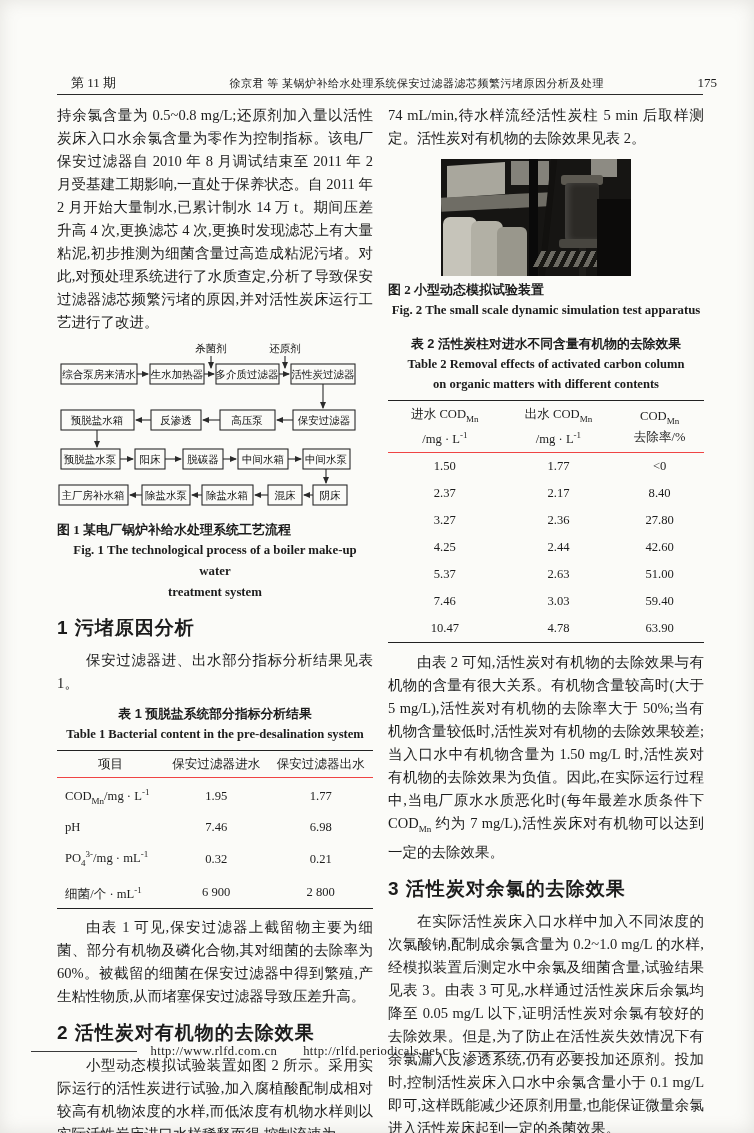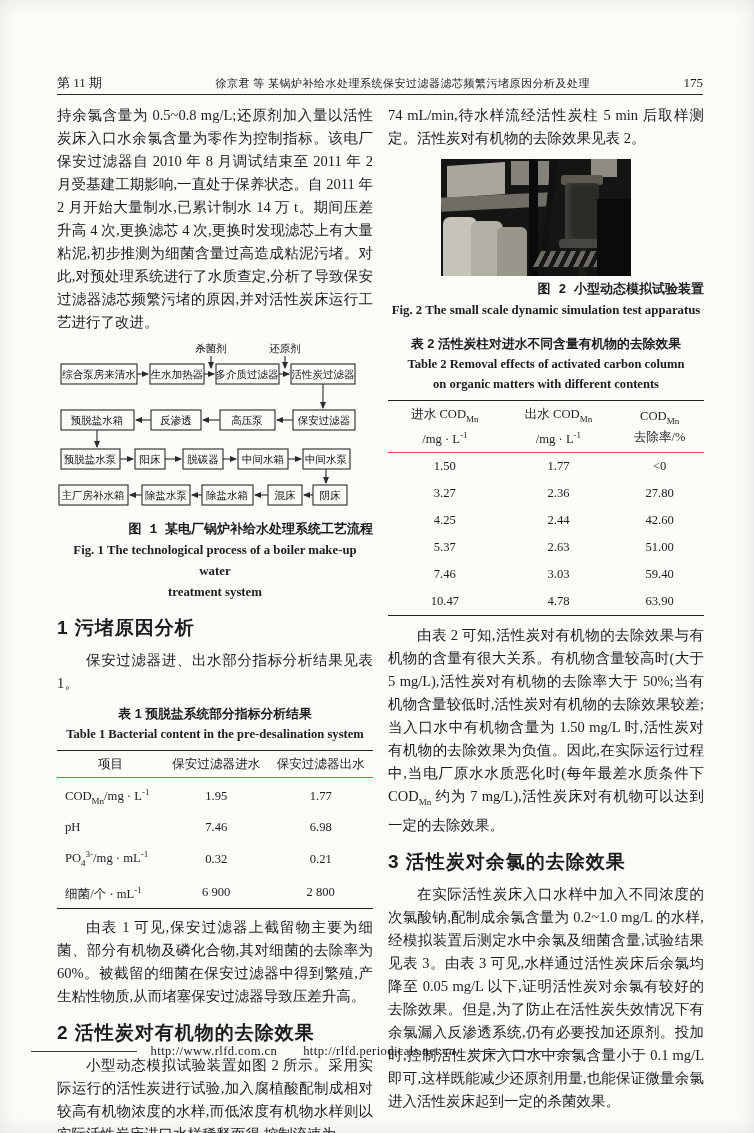--- a/index.html
+++ b/index.html
@@ -4,42 +4,42 @@
 <style>
   * { margin:0; padding:0; box-sizing:border-box; }
   html,body { width:754px; background:#e9e8e4; }
   body { font-family:"Liberation Serif","DejaVu Serif",serif; color:#1c1c1c; }
   .page {
     position:relative; width:754px; height:1133px; background:#fbfbf8;
     box-shadow: inset 0 0 18px rgba(120,118,110,.18);
     overflow:hidden;
   }
   
-  .hdr { position:absolute; top:74px; left:57px; width:646px;
+  .hdr { position:absolute; top:74px; left:71px; width:646px;
          display:flex; align-items:baseline; font-size:13px; }
   .hdr .issue { white-space:nowrap; }
   .hdr .rtitle { flex:1; text-align:center; font-size:11px; letter-spacing:.5px;padding-left:20px; }
   .hdr .pnum { white-space:nowrap; }
   .hdr-rule { position:absolute; top:94px; left:57px; width:646px; border-top:1.4px solid #2a2a2a; }
   
   .col { position:absolute; top:104px; width:316px; font-size:14.5px; line-height:23px; text-align:justify; }
   .col-left { left:57px; }
   .col-right { left:388px; }
   p.indent { text-indent:2em; }
   
   h2.sec { font-family:"Liberation Sans","DejaVu Sans",sans-serif; font-size:19px; font-weight:bold;
            margin:13px 0 9px 0; line-height:24px; letter-spacing:1px; text-align:left; }
   
   .fig1-svg { display:block; margin:3px 0 4px 0; }
   .fig1-svg rect { fill:none; stroke:#2b2b2b; stroke-width:1.1; }
   .fig1-svg line { stroke:#2b2b2b; stroke-width:1.1; }
   .fig1-svg text { font-size:10.5px; font-family:"Liberation Sans","DejaVu Sans",sans-serif; fill:#111; }
   
-  .cap-zh { font-family:Liberation Mono, monospace; font-weight:bold; font-size:13px;
-            text-align:right; line-height:21px; margin-top:3px; text-indent:0; }
+  .cap-zh { font-family:Liberation Serif, serif; font-weight:bold; font-size:13px;
+            text-align:left; line-height:21px; margin-top:3px; text-indent:0; }
   .cap-en { font-weight:bold; font-size:12.8px; text-align:center; line-height:21px; text-indent:0; }
   
   .tbl-title-zh { font-family:"Liberation Sans","DejaVu Sans",sans-serif; font-weight:bold; font-size:12.8px;
                   text-align:center; line-height:20px; margin-top:9px; text-indent:0; }
   .tbl-title-en { font-weight:bold; font-size:12.6px; text-align:center; line-height:20px; text-indent:0; }
   table.booktab { width:100%; border-collapse:collapse; margin-top:6px; margin-bottom:4px;
                   font-size:12.6px; line-height:16px; }
   table.booktab { border-top:1.6px solid #222; border-bottom:1.6px solid #222; }
   table.booktab thead tr { border-bottom:1px solid #ef4444; }
   table.booktab th { font-weight:normal; padding:5px 2px; text-align:center; }
@@ -253,20 +253,25 @@
           </th>
         </tr>
       </thead>
       <tbody>
         <tr>
           <td>1.50</td>
           <td>1.77</td>
           <td>&lt;0</td>
         </tr>
         <tr>
+          <td>2.37</td>
+          <td>2.17</td>
+          <td>8.40</td>
+        </tr>
+        <tr>
           <td>3.27</td>
           <td>2.36</td>
           <td>27.80</td>
         </tr>
         <tr>
           <td>4.25</td>
           <td>2.44</td>
           <td>42.60</td>
         </tr>
         <tr>

